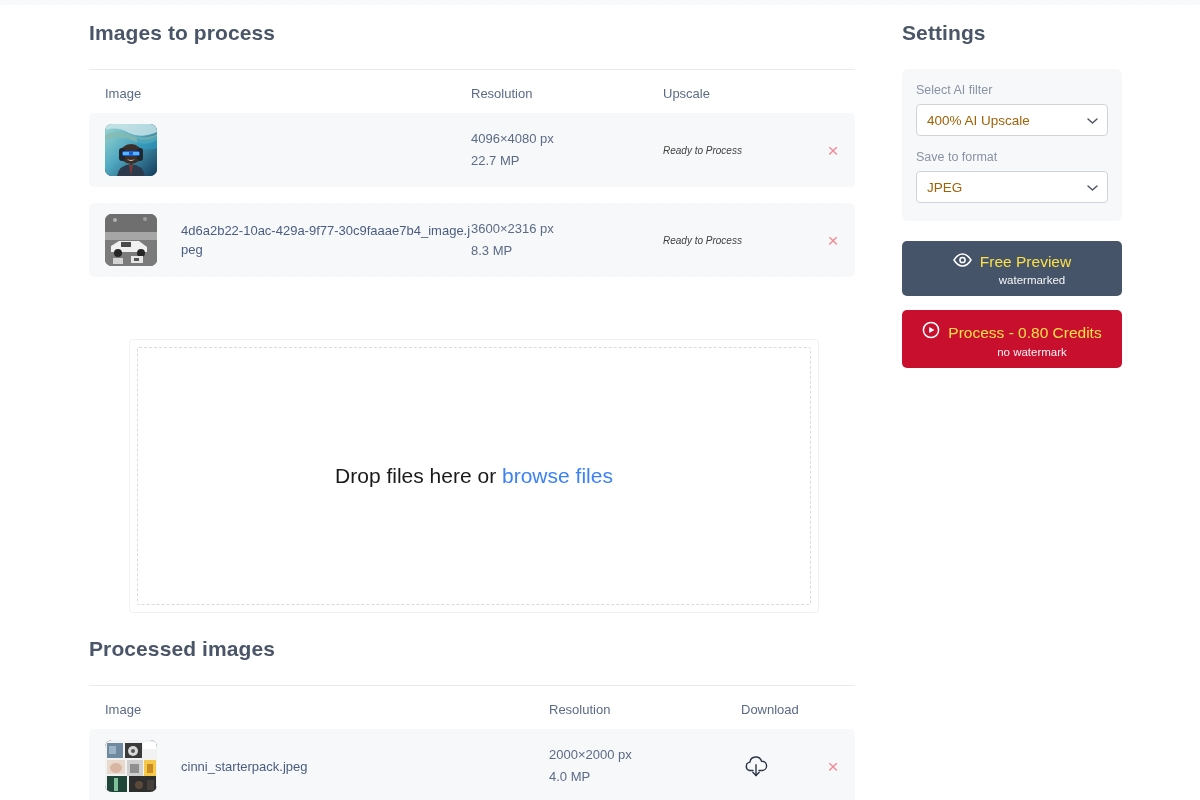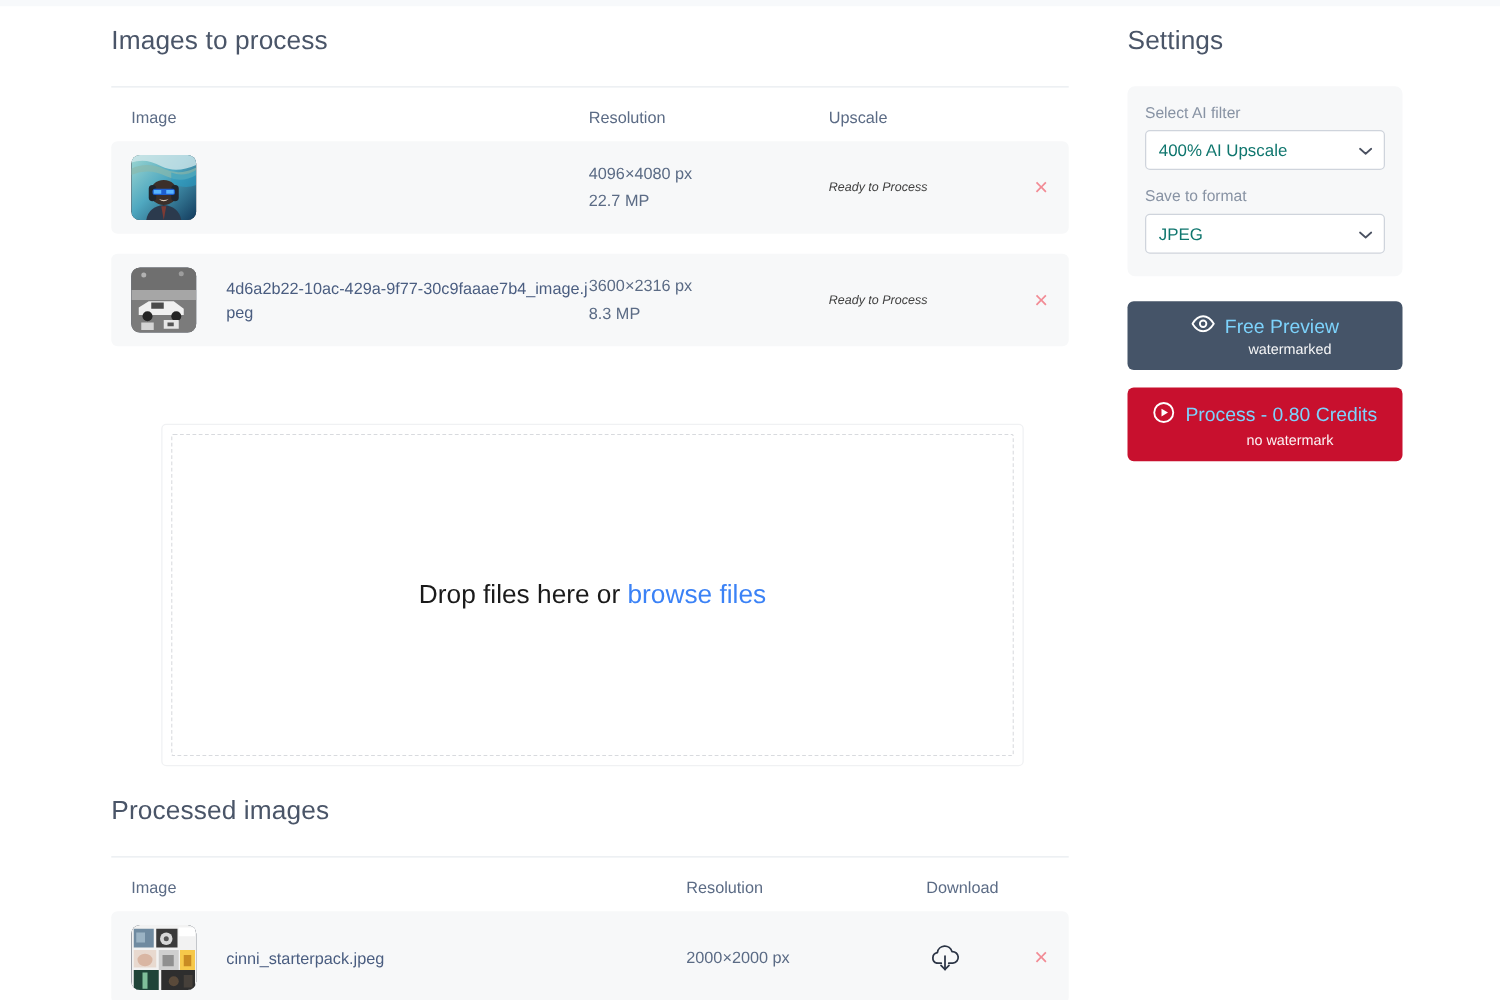--- a/index.html
+++ b/index.html
@@ -21,21 +21,21 @@
   }
 
   
   .left-col {
     position: absolute;
     left: 89px; top: 20px;
     width: 766px;
   }
   .section-title {
     font-size: 21px;
-    font-weight: 400;
+    font-weight: 700;
     color: #4a5568;
     letter-spacing: 0.1px;
     margin: 0 0 24px 0;
     line-height: 1.2;
   }
   .divider {
     height: 1px;
     background: #e8ebef;
     width: 766px;
     margin-bottom: 0;
@@ -178,21 +178,21 @@
   .select-box {
     position: relative;
     width: 192px; height: 32px;
     background: #ffffff;
     border: 1px solid #cfd4dc;
     border-radius: 4px;
     display: flex;
     align-items: center;
     padding: 0 10px;
     font-size: 13.5px;
-    color: #0f766e;
+    color: #a16207;
     cursor: pointer;
     margin-bottom: 14px;
   }
   .select-box:last-child { margin-bottom: 0; }
   .chev {
     position: absolute;
     right: 9px; top: 50%;
     transform: translateY(-50%);
   }
 
@@ -204,21 +204,21 @@
     padding: 11px 0 10px 0;
     margin-bottom: 14px;
   }
   .btn-preview { background: #455468; }
   .btn-process { background: #c8102e; }
   .btn-line1 {
     display: flex;
     align-items: center;
     justify-content: center;
     gap: 8px;
-    color: #7dd3fc;
+    color: #fde047;
     font-size: 15.5px;
     line-height: 20px;
   }
   .btn-sub {
     color: #ffffff;
     font-size: 11.5px;
     margin-top: 2px;
     opacity: 0.95;
     margin-left: 40px;
   }
@@ -354,20 +354,21 @@
             <rect x="9" y="38" width="4" height="13" fill="#7fbf9a"></rect>
             <rect x="24" y="36" width="27" height="16" fill="#2e2e2e"></rect>
             <circle cx="34" cy="45" r="4" fill="#5a4a3a"></circle>
             <rect x="42" y="40" width="7" height="10" fill="#46403a"></rect>
           </svg>
         </div>
         <div class="fname">cinni_starterpack.jpeg</div>
       </div>
       <div class="p-col-res res-cell">
         <div>2000×2000 px</div>
+        <div>4.0 MP</div>
       </div>
       <div class="p-col-dl">
         <span class="dl-btn">
           <svg width="30" height="30" viewBox="0 0 30 30" fill="none" stroke="#2b3445" stroke-width="1.4" stroke-linecap="round" stroke-linejoin="round">
             <path d="M8.5 19.5 A4.3 4.3 0 0 1 8.9 11.1 A6 6 0 0 1 20.6 10.3 A4.6 4.6 0 0 1 21.3 19.5 L18 19.5"></path>
             <path d="M12 19.5 L9 19.5"></path>
             <path d="M15 13.8 L15 24.5"></path>
             <path d="M11.8 21.3 L15 24.6 L18.2 21.3"></path>
           </svg>
         </span>

